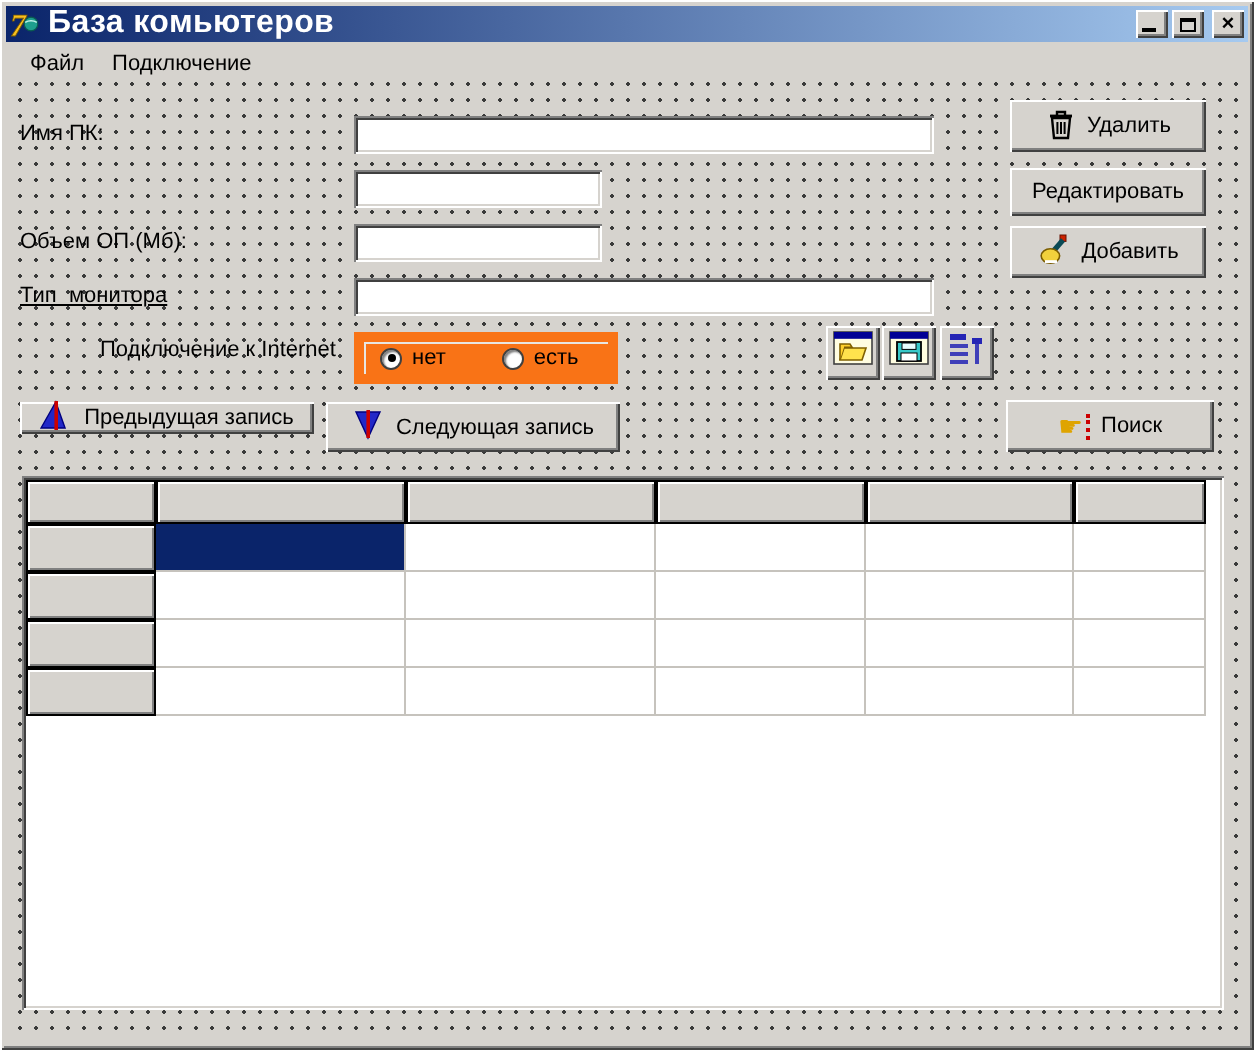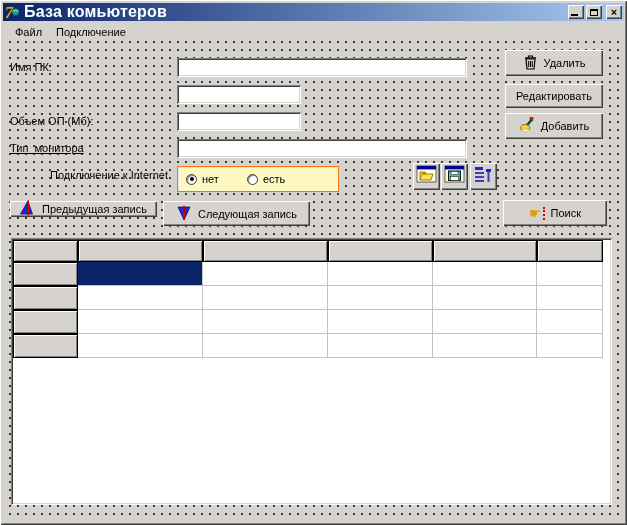--- a/index.html
+++ b/index.html
@@ -52,22 +52,22 @@
   .lbl { position:absolute; white-space:pre; }
 
   .edit {
     position:absolute; background:#fff; border:none; height:19px;
     box-shadow: inset 1px 1px 0 #808080, inset -1px -1px 0 #fff,
                 inset 2px 2px 0 #404040, inset -2px -2px 0 #D6D3CE;
     font-family:"Liberation Sans",sans-serif; font-size:11px; padding:2px 4px; outline:none;
   }
 
   .radio-panel {
-    position:absolute; left:177px; top:166px; width:162px; height:26px;
-    background:#fef9c3; border:1px solid #f97316;
+    position:absolute; left:177px; top:166px; width:132px; height:26px;
+    background:#f97316; border:5px solid #f97316;
     box-shadow: inset 1px 1px 0 #e8e6e2;
     display:flex; align-items:center; padding:0 8px; gap:28px;
   }
   .radio-group { display:flex; align-items:center; gap:5px; }
   .radio-circle {
     width:11px; height:11px; border-radius:50%; background:#fff;
     border:1px solid #404040;
     box-shadow: inset 1px 1px 1px #808080, inset -1px -1px 1px #fff;
     display:flex; align-items:center; justify-content:center;
   }

